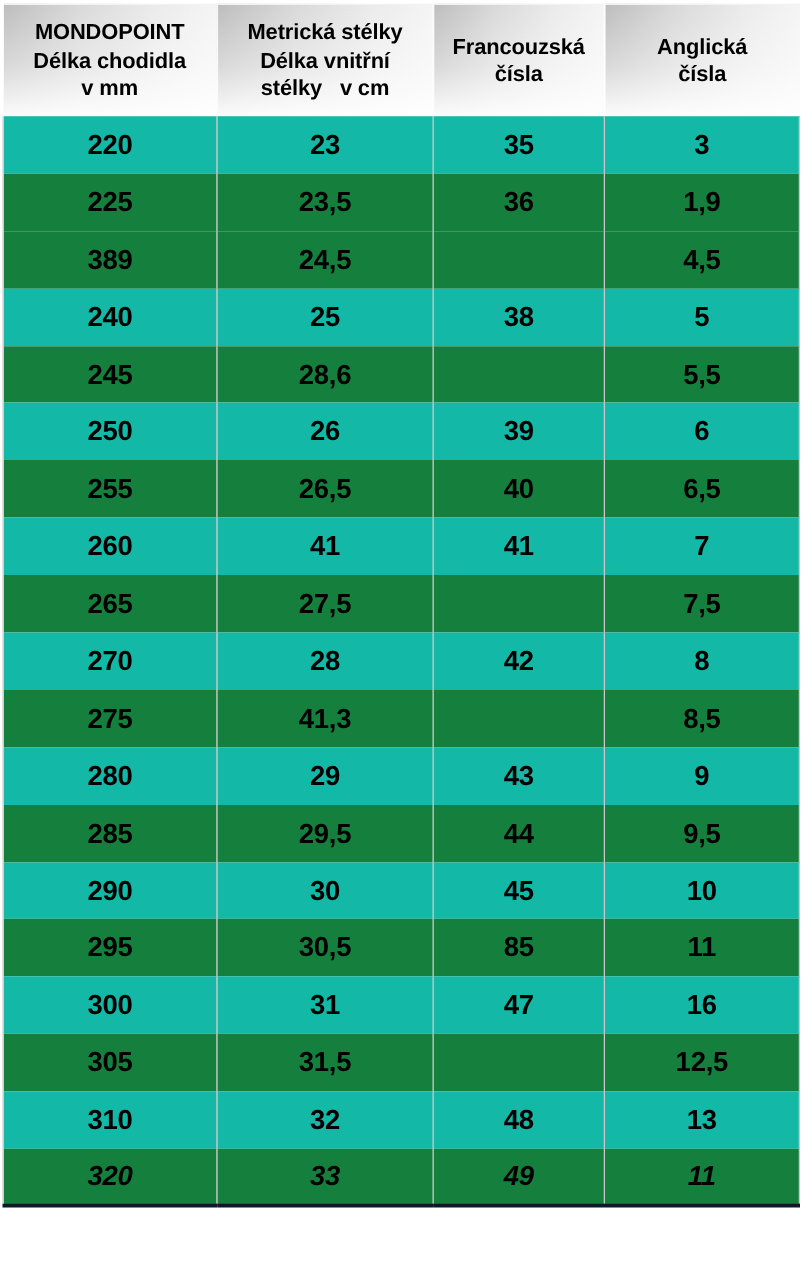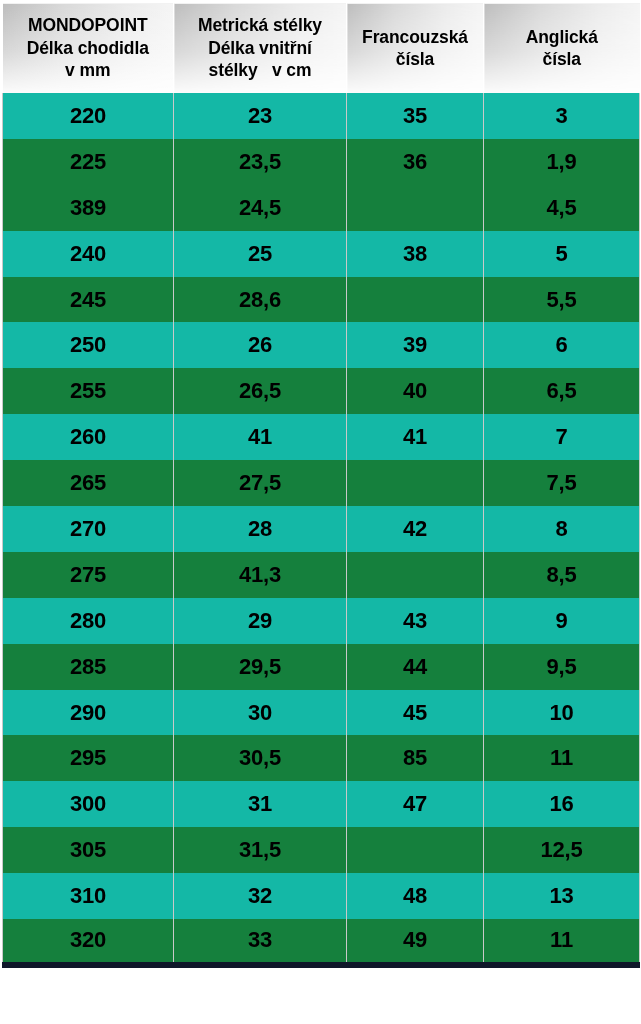--- a/index.html
+++ b/index.html
@@ -63,21 +63,21 @@
     text-align: center;
     vertical-align: middle;
     letter-spacing: -0.2px;
     border-right: 1px solid #c9c9c9;
     border-left: 1px solid #c9c9c9;
     padding: 0;
   }
   td.dcell.c0 { border-left: 1px solid #c9c9c9; }
   td.dcell.c3 { border-right: 1px solid #c9c9c9; }
 
-  tbody tr:last-child td { border-bottom: 6px solid #0f172a; }
+  tbody tr:last-child td { border-bottom: 3px solid #0f172a; font-style: italic; }
 
   
   col.w0 { width: 171px; }
   col.w1 { width: 173px; }
   col.w2 { width: 137px; }
   col.w3 { width: 156px; }
 </style>
 </head>
 <body>
 

